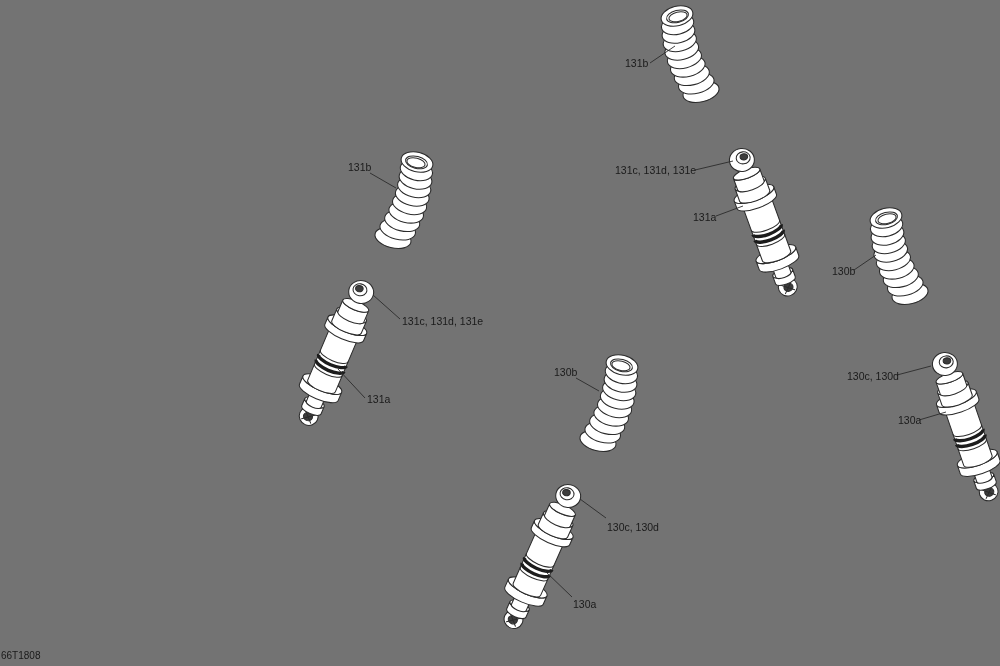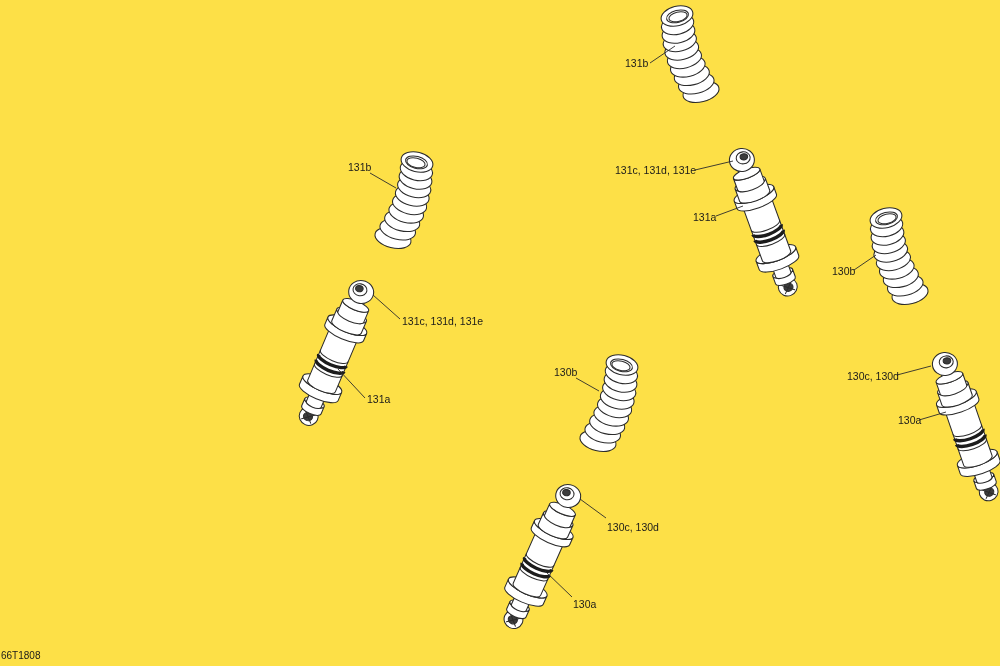--- a/index.html
+++ b/index.html
@@ -1,20 +1,20 @@
 <!DOCTYPE html>
 <html><head>
 <meta charset="utf-8">
 <style>
   html, body { margin: 0; padding: 0; background: #ffffff; }
   #stage {
     position: relative;
     width: 1000px;
     height: 666px;
-    background: #fde047;
+    background: #737373;
     overflow: hidden;
     font-family: "Liberation Sans", sans-serif;
   }
   svg { display: block; }
   .ln  { stroke: #2b2b2b; stroke-width: 1.05; fill: none; stroke-linecap: round; }
   .f   { fill: #ffffff; }
   .f2  { fill: #3c3c3c; }
   .bd  { stroke: #1c1c1c; stroke-width: 3.4; fill: none; }
   .leader { stroke: #2b2b2b; stroke-width: 0.9; }
   text.lbl {

